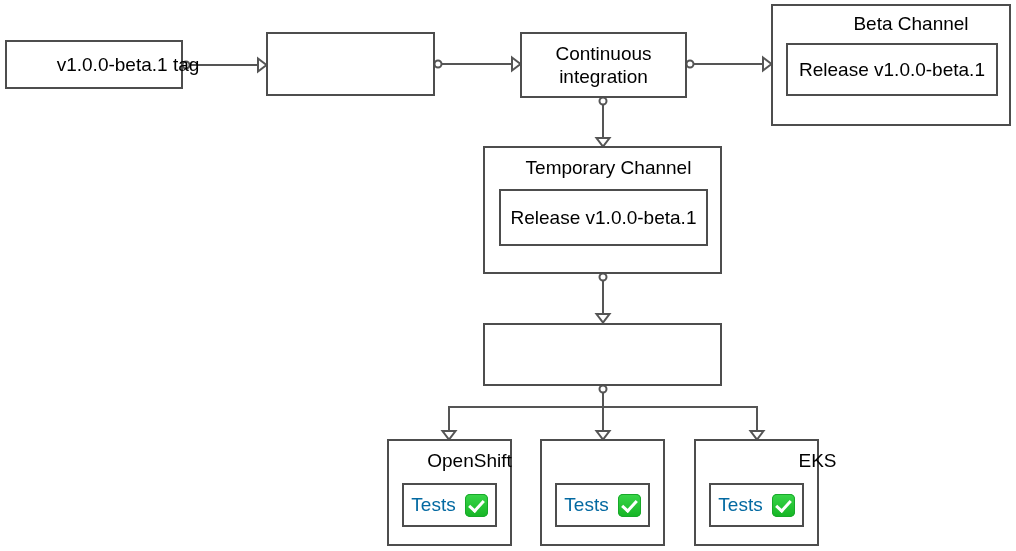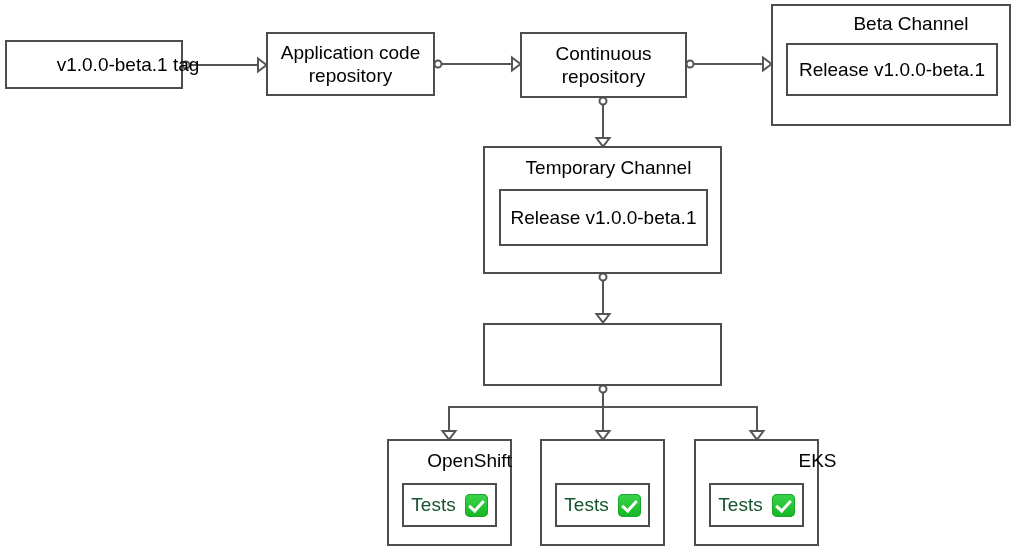--- a/index.html
+++ b/index.html
@@ -75,21 +75,21 @@
     color: #000000;
     font-size: 19px;
     padding-left: 20px;
   }
   .tests-label {
     position: absolute;
     display: flex;
     align-items: center;
     justify-content: center;
     gap: 9px;
-    color: #14532d;
+    color: #0369a1;
     font-size: 19px;
   }
   .check-badge {
     display: inline-block;
     width: 23px;
     height: 23px;
     border-radius: 5px;
     background: linear-gradient(#3ad64a, #15b524);
     position: relative;
     box-shadow: inset 0 0 0 1px #18a82a;
@@ -178,25 +178,23 @@
 
     <rect class="node-rect" x="541" y="440" width="123" height="105"></rect>
     <rect class="node-rect" x="556" y="484" width="93" height="42"></rect>
 
     <rect class="node-rect" x="695" y="440" width="123" height="105"></rect>
     <rect class="node-rect" x="710" y="484" width="93" height="42"></rect>
   </svg>
 
   <div class="node-label" style="left:6px; top:41px; width:176px; height:47px;padding-left:34px;">v1.0.0-beta.1 tag</div>
 
-  <div class="node-label" style="left:267px; top:33px; width:167px; height:62px;">Application code
-repository</div>
 
   <div class="node-label" style="left:521px; top:33px; width:165px; height:64px;">Continuous
-repository</div>
+integration</div>
 
   <div class="container-title" style="left:772px; top:10px; width:238px; height:28px;">Beta Channel</div>
   <div class="node-label" style="left:787px; top:44px; width:210px; height:51px;">Release v1.0.0-beta.1</div>
 
   <div class="container-title" style="left:484px; top:154px; width:209px; height:28px;">Temporary Channel</div>
   <div class="node-label" style="left:500px; top:190px; width:207px; height:55px;">Release v1.0.0-beta.1</div>
 
 
   <div class="container-title" style="left:388px; top:447px; width:123px; height:28px;">OpenShift</div>
   <div class="tests-label" style="left:403px; top:484px; width:93px; height:42px;">

